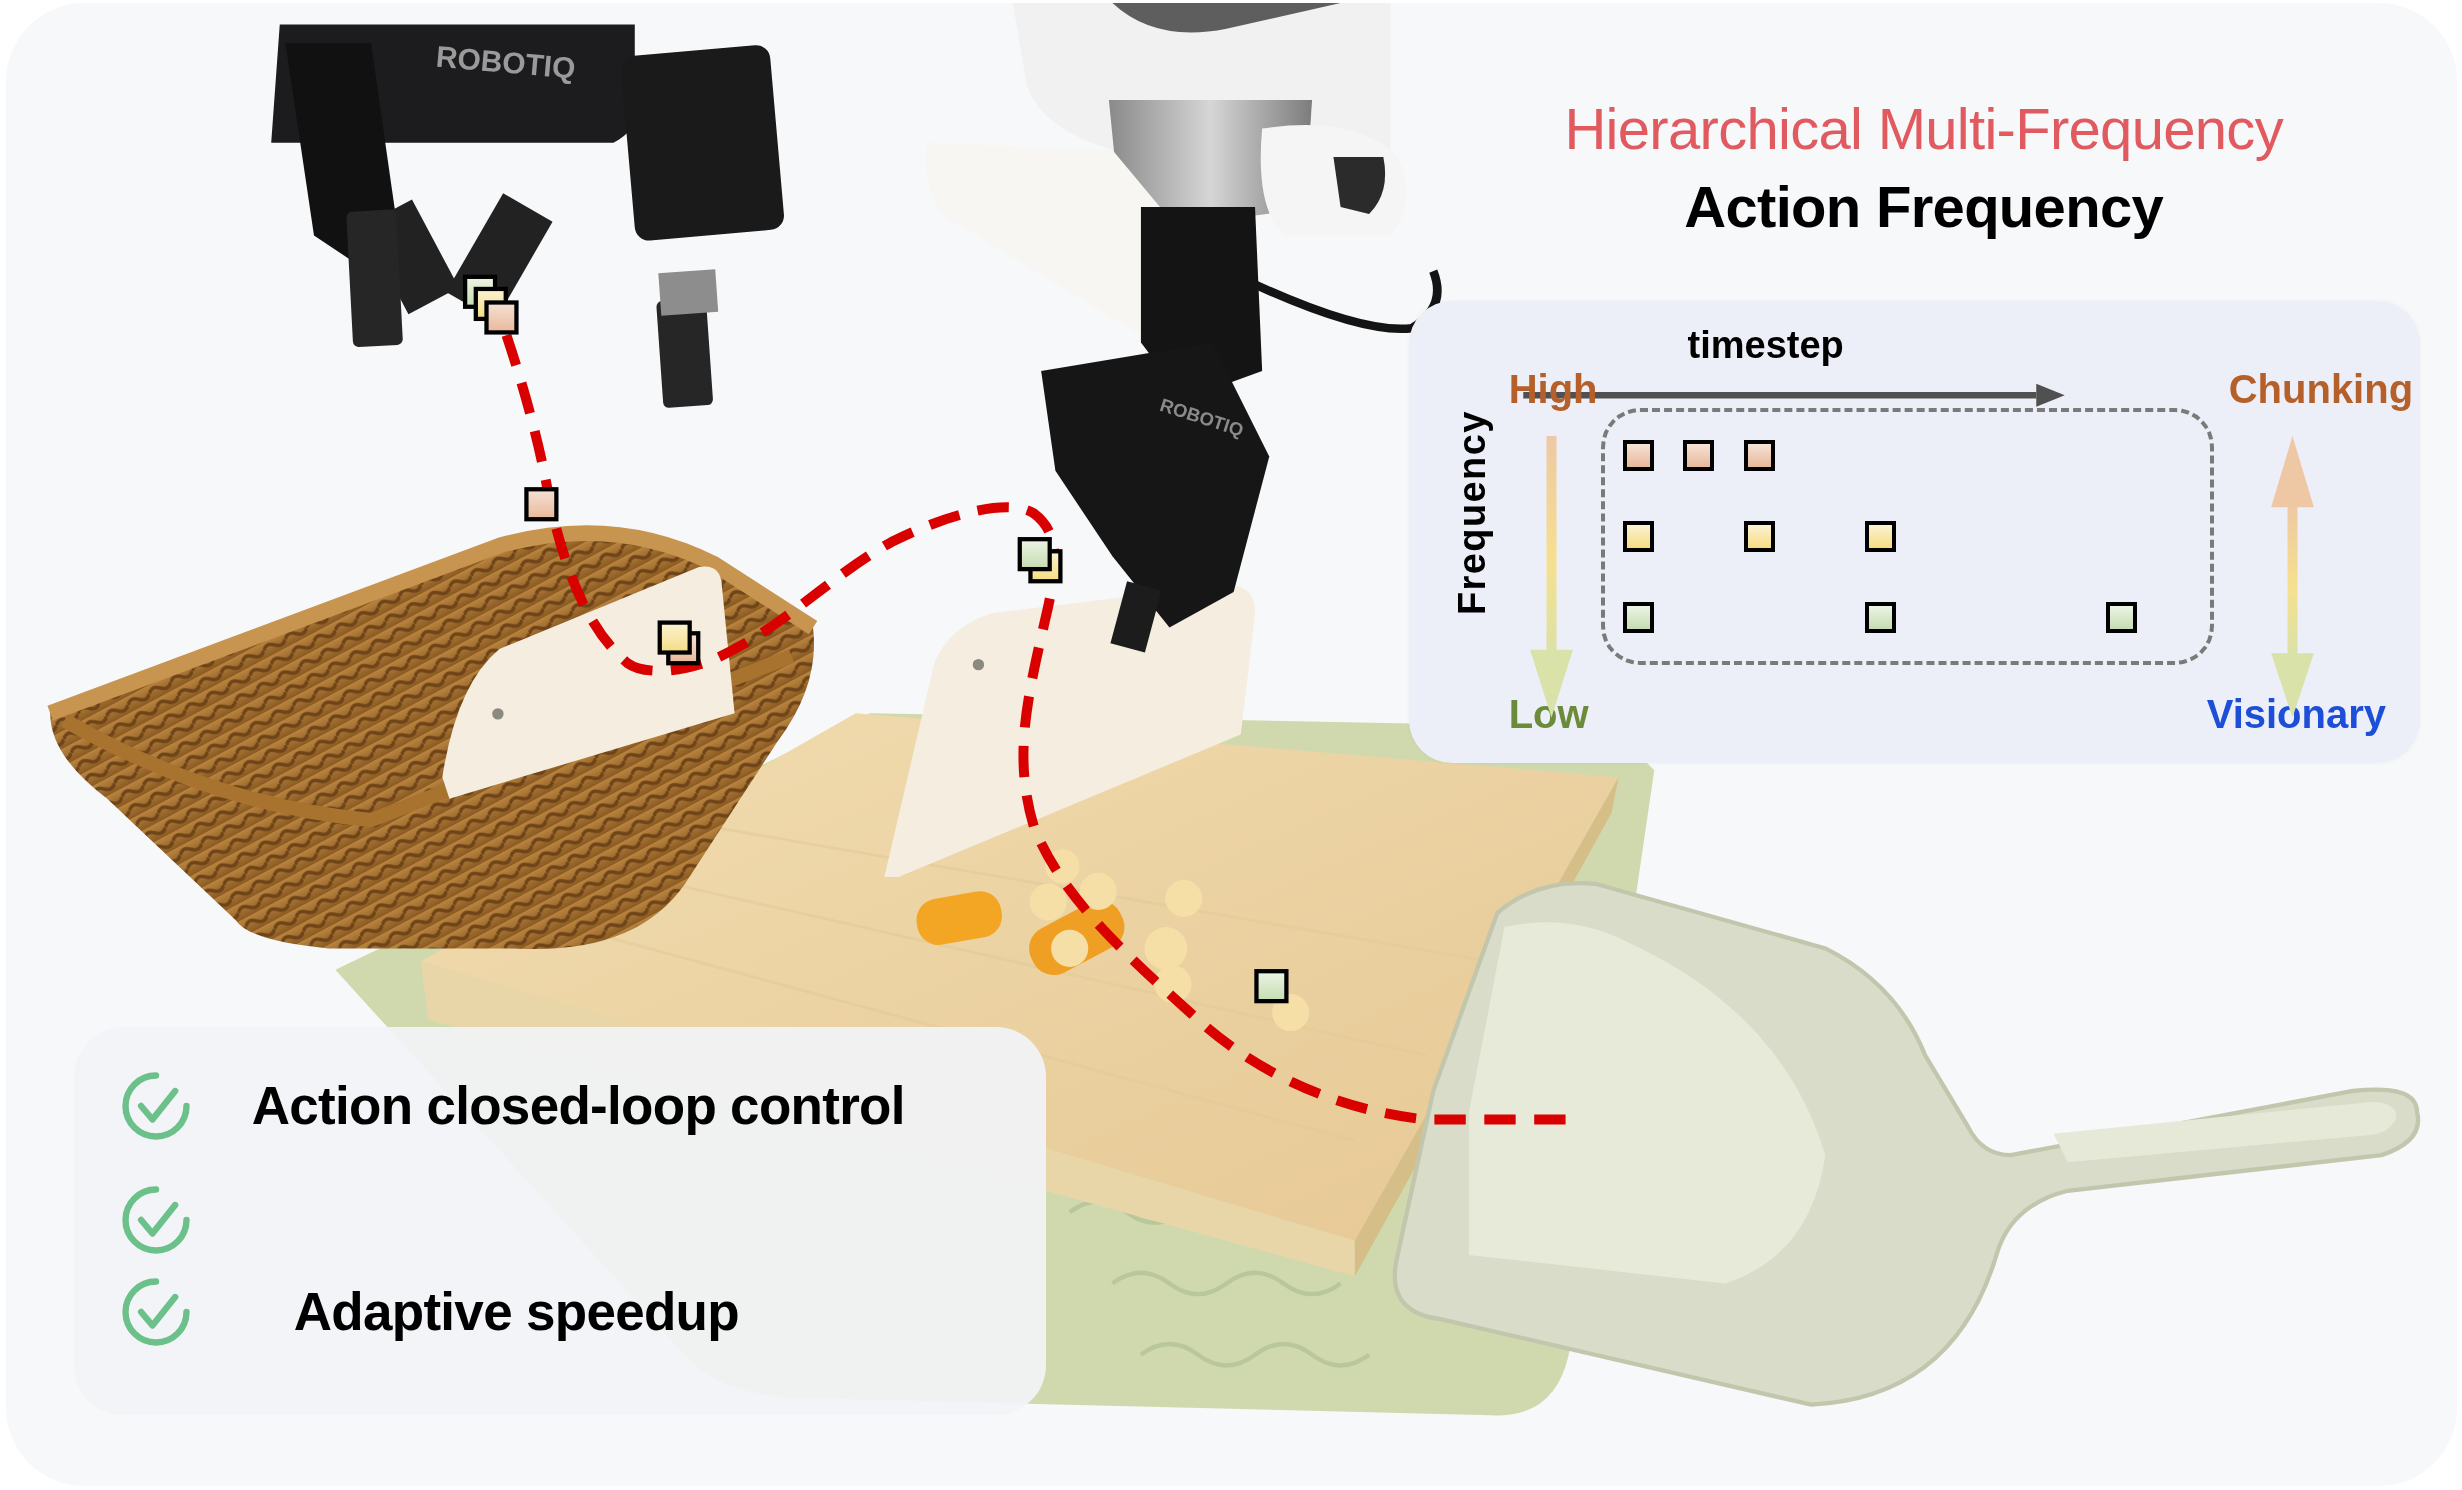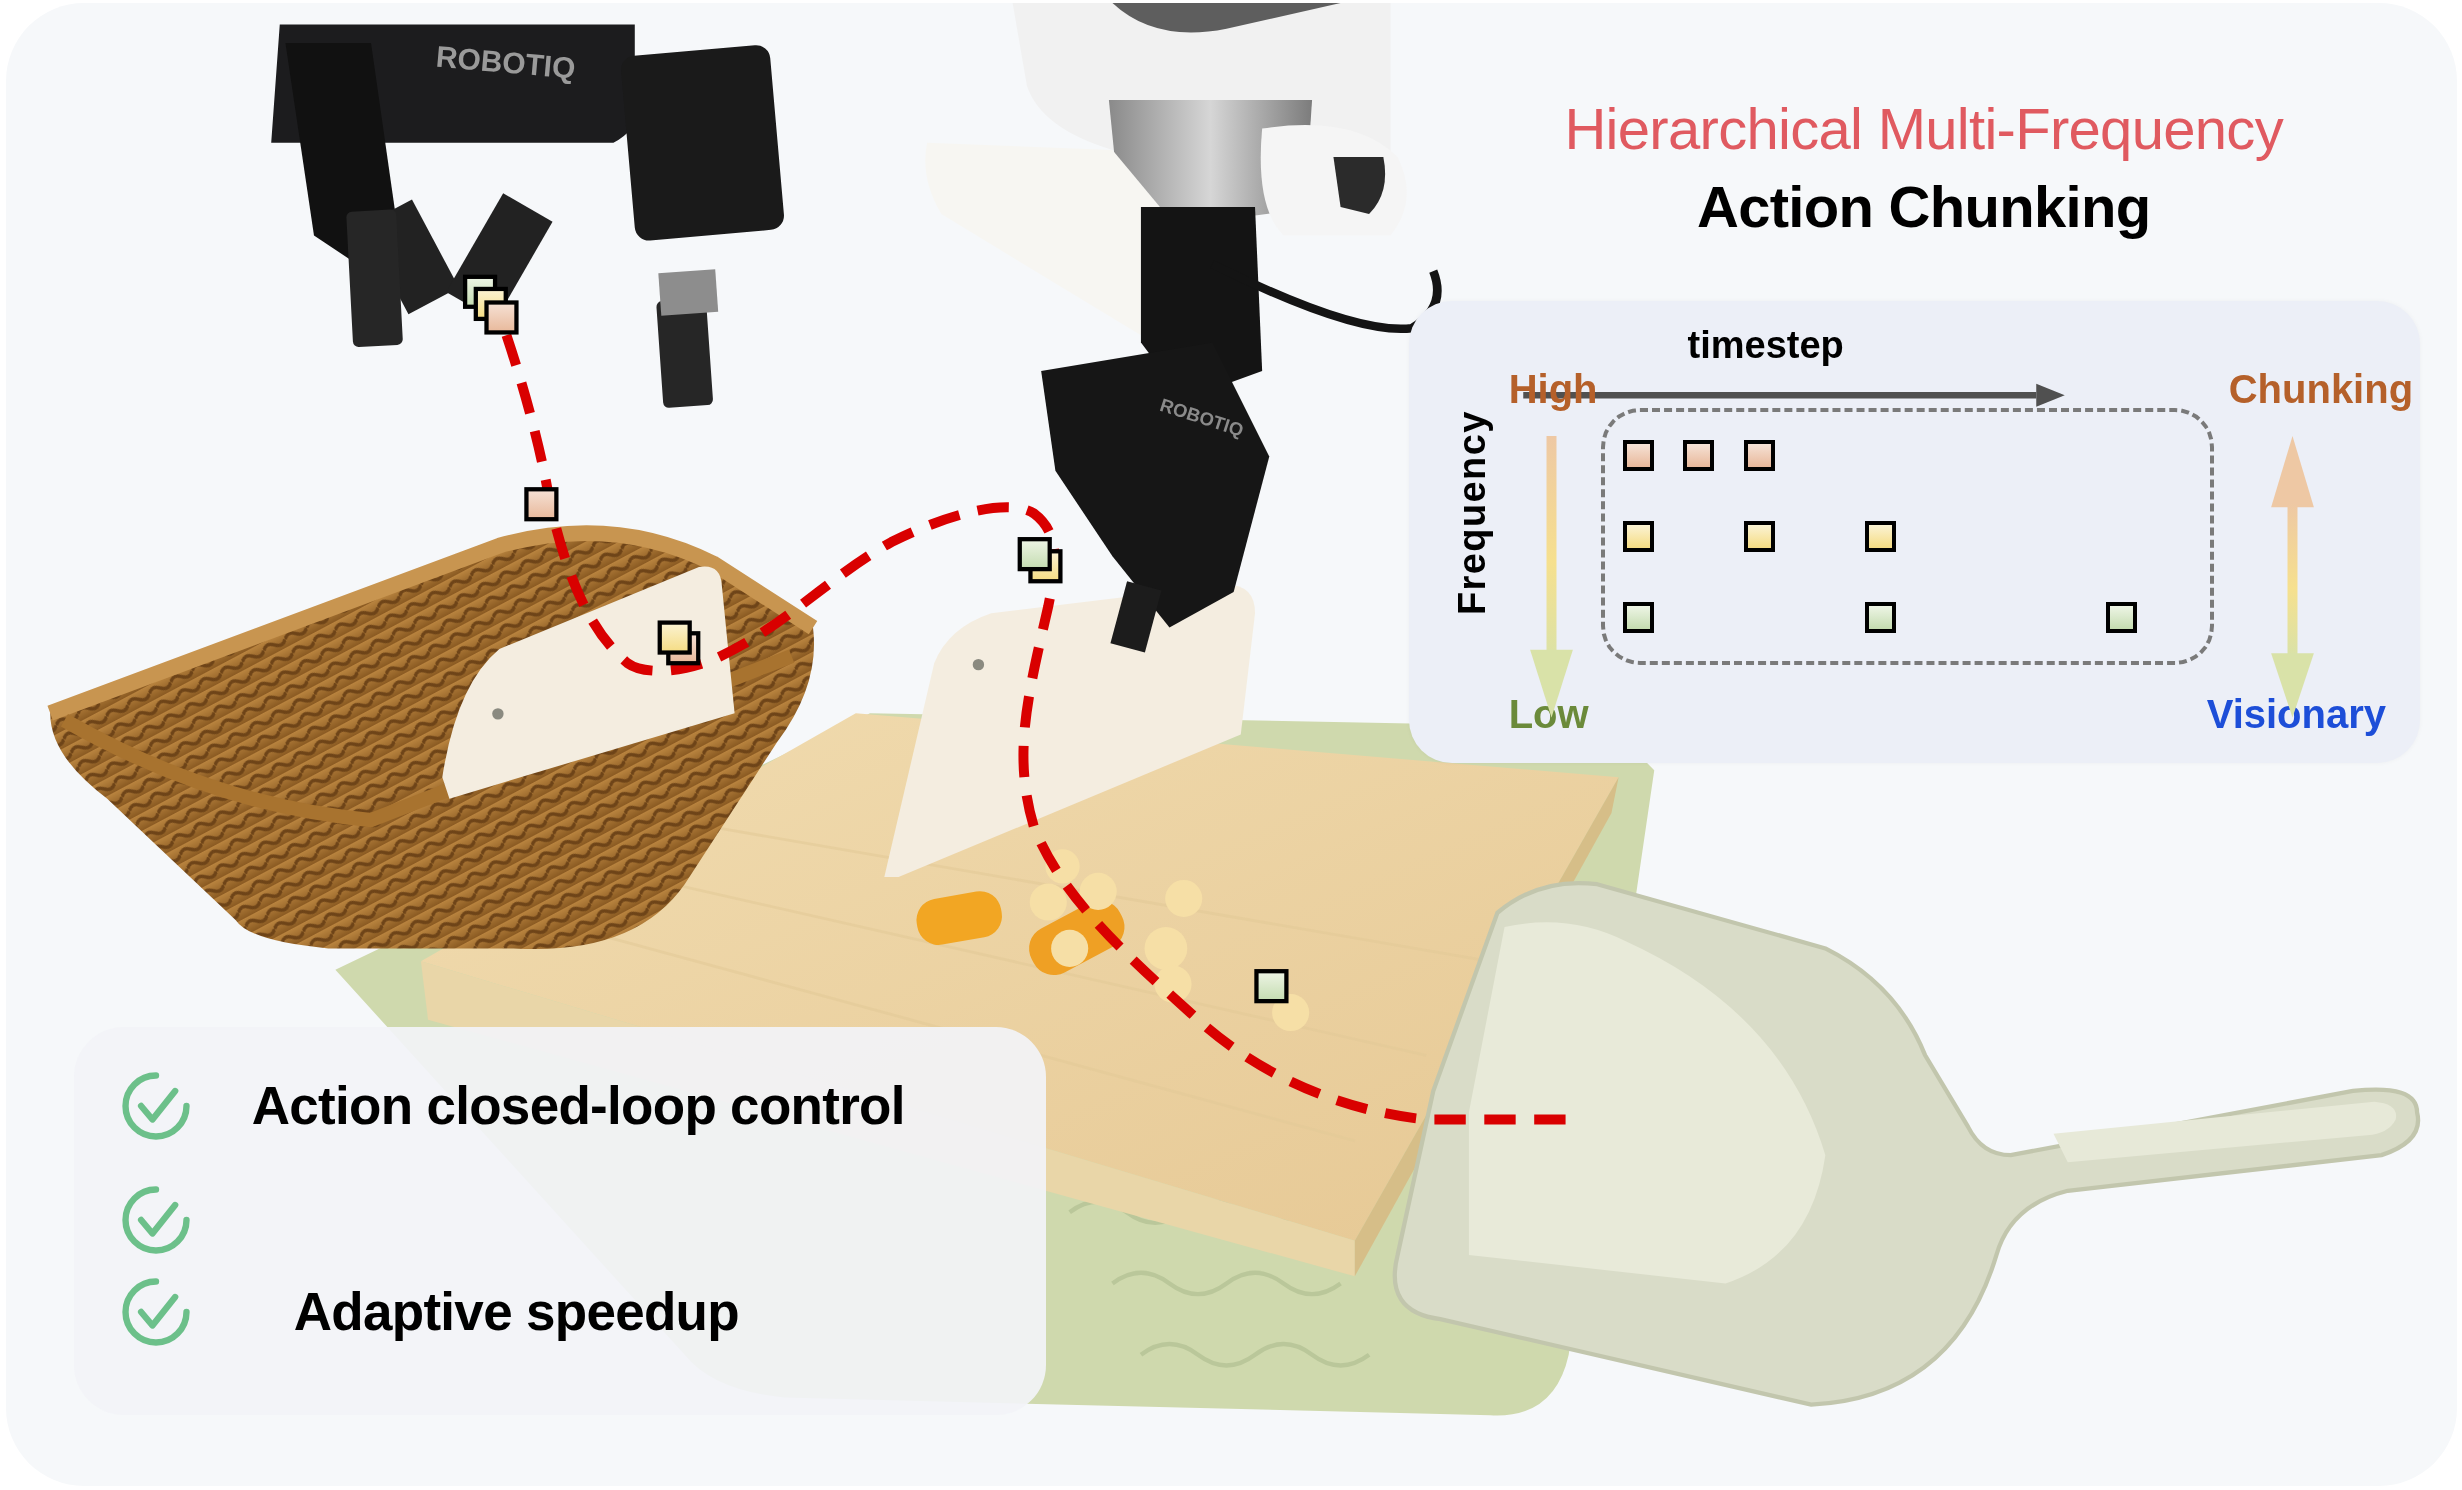--- a/index.html
+++ b/index.html
@@ -147,21 +147,21 @@
       <rect x="738" y="686" width="42" height="42" fill="url(#gHigh)"></rect>
       <rect x="937" y="888" width="42" height="42" fill="url(#gHigh)"></rect>
       <rect x="925" y="873" width="42" height="42" fill="url(#gMid)"></rect>
       <rect x="1445" y="773" width="42" height="42" fill="url(#gMid)"></rect>
       <rect x="1430" y="756" width="42" height="42" fill="url(#gLow)"></rect>
       <rect x="1762" y="1362" width="42" height="42" fill="url(#gLow)"></rect>
     </g>
   </svg>
 
   <div class="title1" style="color:#e05a60;">Hierarchical Multi-Frequency</div>
-  <div class="title2">Action Chunking</div>
+  <div class="title2">Action Frequency</div>
 
   <div class="legend">
     <div class="timestep">timestep</div>
     <svg style="position:absolute;left:114px;top:80px;" width="542" height="28.5" viewBox="0 0 760 40">
       <line x1="0" y1="20" x2="720" y2="20" stroke="#505050" stroke-width="9"></line>
       <polygon points="720,4 760,20 720,36" fill="#505050"></polygon>
     </svg>
     <div class="lbl" style="left:100px;top:66px;color:#b5602a;">High</div>
     <div class="lbl" style="left:820px;top:66px;color:#b5602a;">Chunking</div>
     <div class="lbl" style="left:100px;top:391px;color:#6b8a3a;">Low</div>

